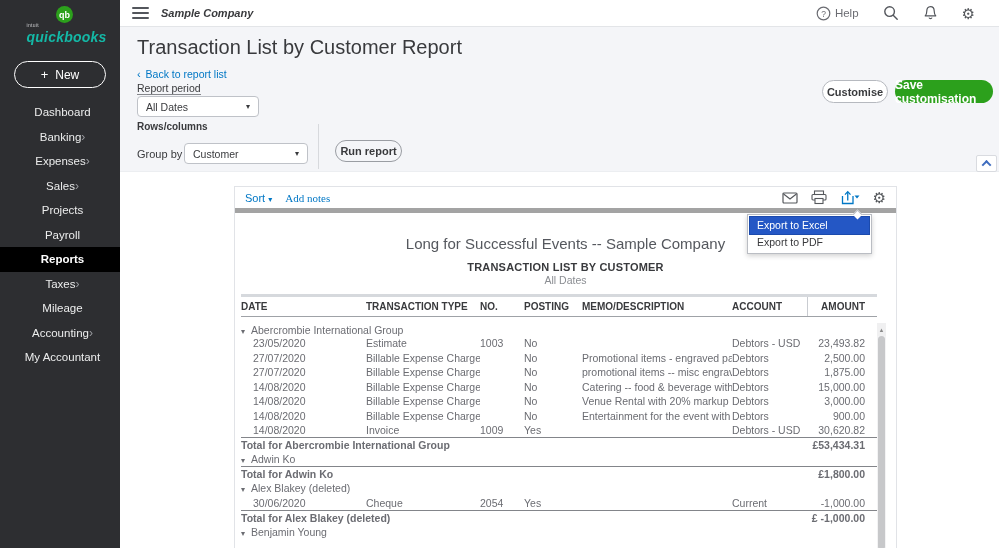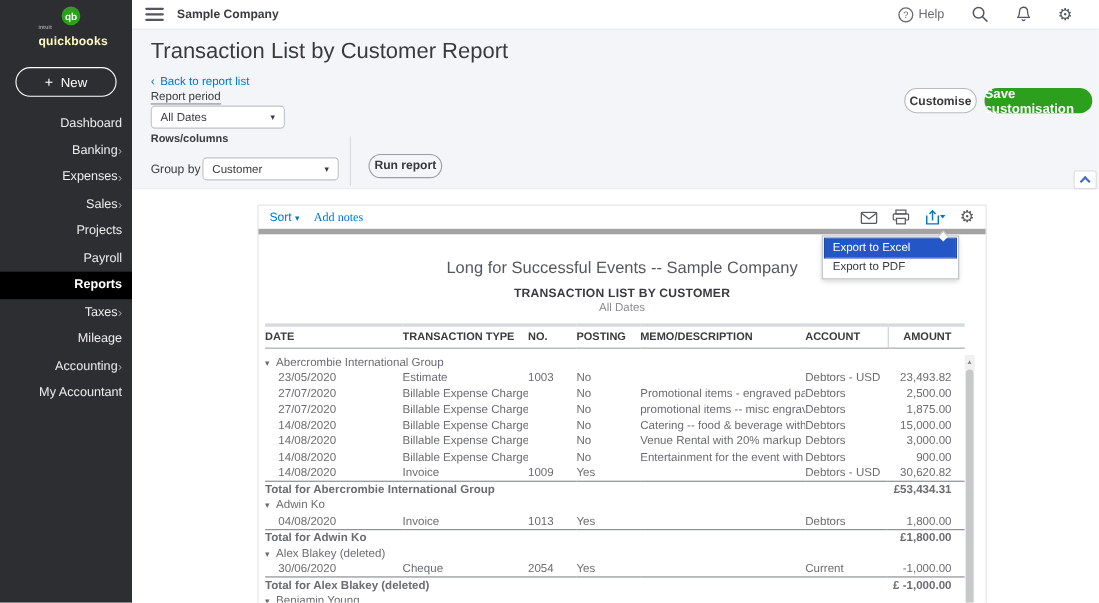--- a/index.html
+++ b/index.html
@@ -5,33 +5,33 @@
   * { box-sizing: border-box; margin: 0; padding: 0; }
   html,body { width: 999px; height: 548px; overflow: hidden; }
   body { position: relative; font-family: "Liberation Sans", sans-serif; background: #fff; }
 
   
   .sidebar { position:absolute; left:0; top:0; width:120px; height:548px; background:#2d2e31; z-index:6; }
   .logo-row { display:flex; align-items:center; padding:6px 0 0 9px;flex-direction:column; }
   .logo-circle { width:17px; height:17px; border-radius:50%; background:#2ca01c; color:#fff; font-weight:bold; font-size:9px; display:flex; align-items:center; justify-content:center; flex:0 0 auto; }
   .logo-text { margin-left:4px; line-height:1; }
   .logo-intuit { display:block; font-size:5px; color:#c9cacc; margin-bottom:1px; letter-spacing:.3px; }
-  .logo-name { font-size:11px; font-weight:bold; color:#fef9c3; letter-spacing:.2px; }
+  .logo-name { font-size:14px; font-weight:bold; color:#14b8a6; letter-spacing:.2px;font-style:italic; }
   .new-button { margin:16px auto 0; width:92px; height:27px; border:1px solid #fff; border-radius:14px; display:flex; align-items:center; justify-content:center; gap:7px; color:#fff; font-size:12px; cursor:pointer; background:transparent; }
   .new-plus { font-size:13px; line-height:1; }
   .sidebar-nav { margin-top:12px; }
-  .nav-item { height:24.5px; display:flex; align-items:center; justify-content:flex-end; padding:0 9px 0 14px; font-size:11.5px; color:#eceded; cursor:pointer; }
+  .nav-item { height:24.5px; display:flex; align-items:center; justify-content:center; padding:0 9px 0 14px; font-size:11.5px; color:#eceded; cursor:pointer; }
   .nav-item.selected { background:#000; color:#fff; font-weight:bold; }
   .nav-chevron { color:#97999e; font-size:12px; line-height:1; }
 
   
   .topbar { position:absolute; left:120px; top:0; width:879px; height:27px; background:#fff; border-bottom:1px solid #e3e5e8; display:flex; align-items:center; z-index:5; }
   .hamburger { margin-left:12px; width:17px; cursor:pointer; }
   .hamburger div { height:2px; background:#53565c; margin:3px 0; border-radius:1px; }
-  .company-name { margin-left:12px; font-size:11px; font-weight:bold; color:#393a3d; }
+  .company-name { margin-left:12px; font-size:11px; font-weight:bold; color:#393a3d;font-style:italic; }
   .topbar-right { margin-left:auto; display:flex; align-items:center; }
   .help-group { display:flex; align-items:center; gap:4px; margin-right:24px; color:#6b6c72; font-size:11.5px; cursor:pointer; }
   .tb-icon { margin-right:24px; cursor:pointer; display:flex; align-items:center; }
   .gear-glyph { font-size:15px; color:#55585c; line-height:1; }
 
   
   .filters { position:absolute; left:120px; top:27px; width:971px; height:145px; background:#f4f5f8; border-bottom:1px solid #eceef1; z-index:4; }
   .page-title { position:absolute; left:17px; top:9px; font-size:20px; color:#393a3d; }
   .back-link { position:absolute; left:17px; top:41px; font-size:10.5px; color:#0077c5; cursor:pointer; }
   .back-chevron { font-size:11px; margin-right:2px; }
@@ -329,29 +329,20 @@
             <td class="">Debtors - USD</td>
             <td class="amt">30,620.82</td>
           </tr>
           <tr class="row-total">
             <td colspan="6">Total for Abercrombie International Group</td>
             <td class="amt">£53,434.31</td>
           </tr>
           <tr class="row-group">
             <td colspan="7"><span class="caret-down">▾</span>Adwin Ko</td>
           </tr>
-          <tr class="row-data">
-            <td class="c-date">04/08/2020</td>
-            <td class="">Invoice</td>
-            <td class="">1013</td>
-            <td class="">Yes</td>
-            <td class=""></td>
-            <td class="">Debtors</td>
-            <td class="amt">1,800.00</td>
-          </tr>
           <tr class="row-total">
             <td colspan="6">Total for Adwin Ko</td>
             <td class="amt">£1,800.00</td>
           </tr>
           <tr class="row-group">
             <td colspan="7"><span class="caret-down">▾</span>Alex Blakey (deleted)</td>
           </tr>
           <tr class="row-data">
             <td class="c-date">30/06/2020</td>
             <td class="">Cheque</td>

